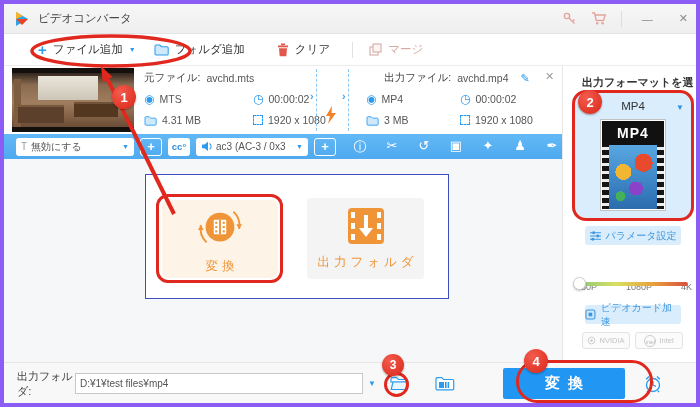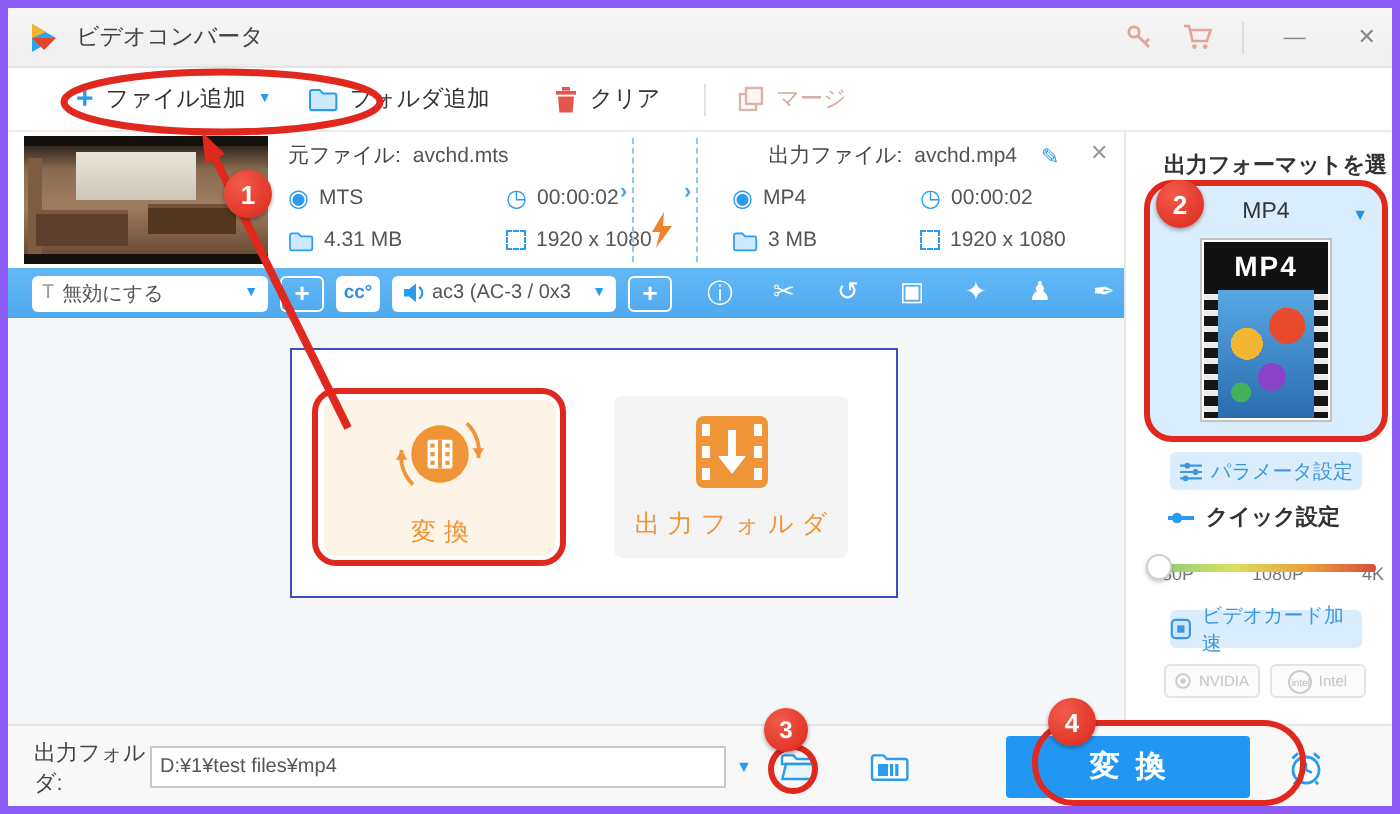--- a/index.html
+++ b/index.html
@@ -315,27 +315,20 @@
   <div class="pbtn" style="left:581px;top:222px;width:96px;">
     <svg width="11" height="10" viewBox="0 0 12 11">
       <path d="M0 2 H12 M0 5.5 H12 M0 9 H12" stroke="#3f96dd" stroke-width="1.2"></path>
       <circle cx="4" cy="2" r="1.6" fill="#3f96dd"></circle>
       <circle cx="8.5" cy="5.5" r="1.6" fill="#3f96dd"></circle>
       <circle cx="3" cy="9" r="1.6" fill="#3f96dd"></circle>
     </svg>
     <span>パラメータ設定</span>
   </div>
 
-  <div class="quick-row abs">
-    <svg width="13" height="10" viewBox="0 0 13 10">
-      <path d="M0 5 H13" stroke="#2b9bf0" stroke-width="2"></path>
-      <circle cx="4.5" cy="5" r="2.6" fill="#2b9bf0"></circle>
-    </svg>
-    <span>クイック設定</span>
-  </div>
 
   <div class="sl-top abs">
     <span>480P</span>
     <span>1080P</span>
     <span>4K</span>
   </div>
   <div class="slider-track abs"></div>
   <div class="slider-thumb abs"></div>
 
   <div class="pbtn" style="left:581px;top:301px;width:96px;">

